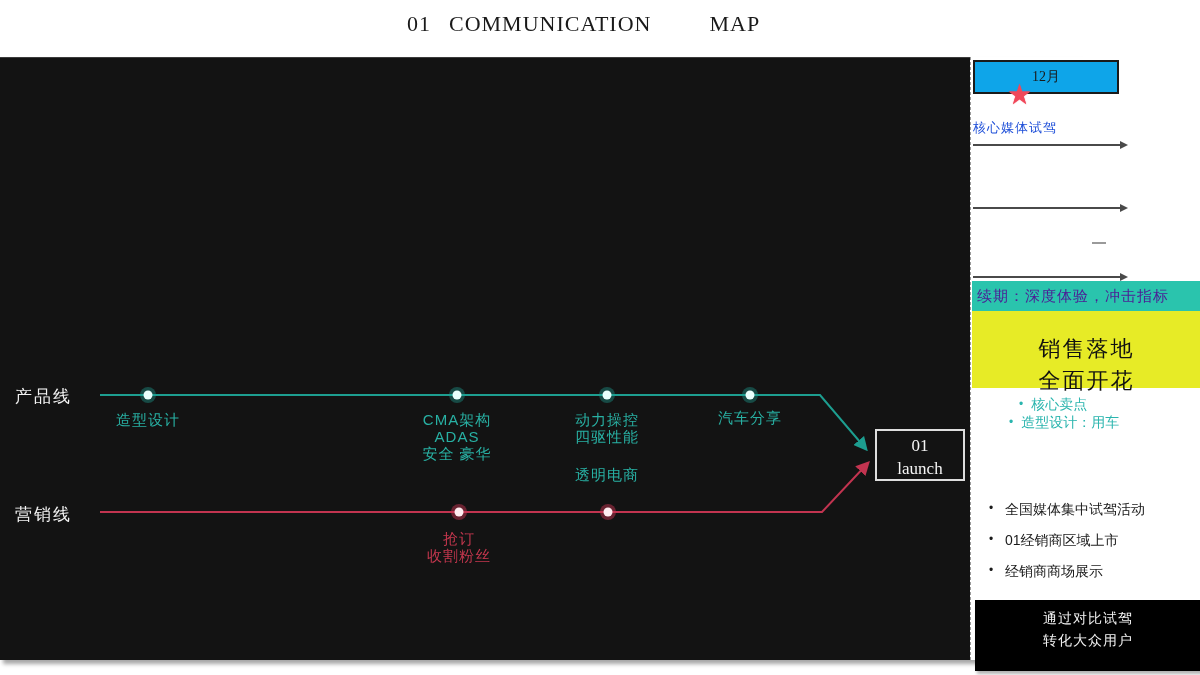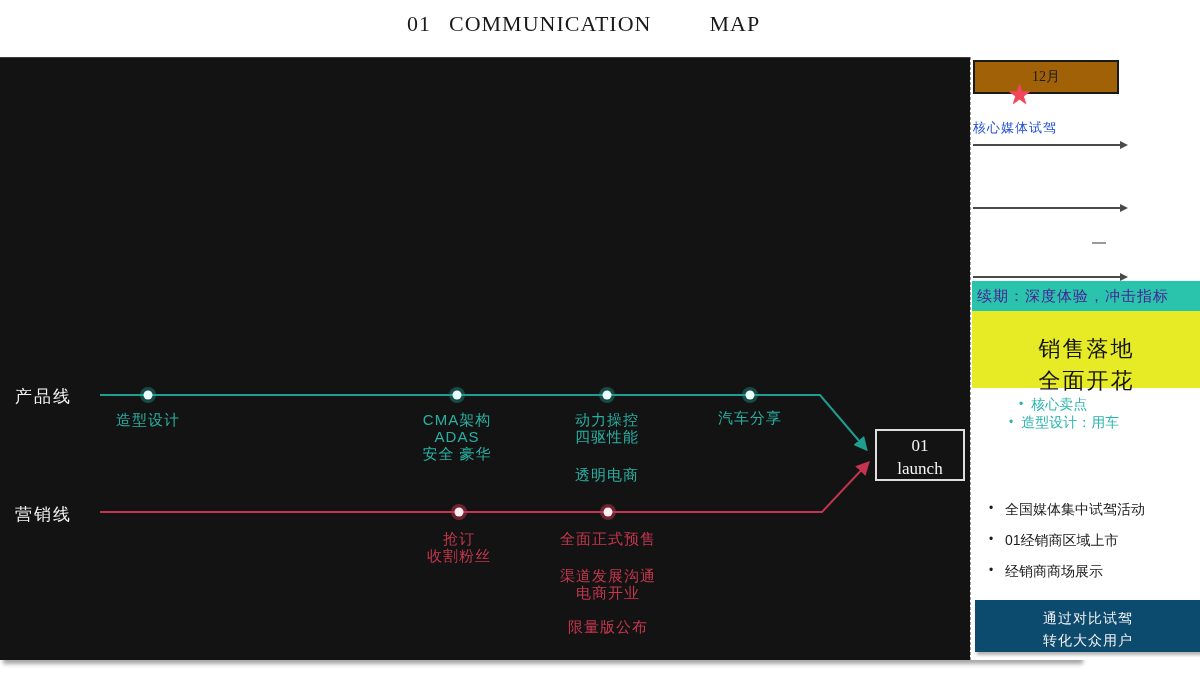--- a/index.html
+++ b/index.html
@@ -35,21 +35,21 @@
 
   .launch-box { position:absolute; left:875px; top:371px; width:90px; height:52px;
                 background:#131313; border:2px solid #dedede; color:#f4f4f4;
                 font-family:"Liberation Serif", serif; font-size:17px; line-height:23px;
                 text-align:center; padding-top:3px; }
 
   
   .sidebar { position:absolute; left:970px; top:57px; width:230px; height:603px;
              border-left:1px dashed #9a9a9a; background:#fff; }
   .month-box { position:absolute; left:2px; top:3px; width:146px; height:34px;
-               border:2px solid #1a1a1a; background:#a16207; color:#1a1a1a;
+               border:2px solid #1a1a1a; background:#0ea5e9; color:#1a1a1a;
                font-family:"Liberation Serif", serif; font-size:14px;
                line-height:30px; text-align:center; }
   .star { position:absolute; left:36px; top:21px; font-size:28px; color:#f0485a;
           text-shadow:0 0 1px #f0485a; }
   .star-note { position:absolute; left:2px; top:62px; width:150px; text-align:left;
                font-size:13px; color:#1d4ed8; letter-spacing:1px; }
   .h-arrow { position:absolute; left:2px; width:148px; height:2px; background:#4a4a4a; }
   .h-arrow::after { content:""; position:absolute; right:-7px; top:-3px;
                     border-left:8px solid #4a4a4a; border-top:4px solid transparent;
                     border-bottom:4px solid transparent; }
@@ -68,22 +68,22 @@
   .teal-bullets .tb-line { display:flex; }
   .teal-bullets .tb-line.l1 { margin-left:48px; }
   .teal-bullets .tb-line.l2 { margin-left:38px; }
   .teal-bullets .bullet { margin-right:8px; font-size:12px; }
 
   .black-bullets { position:absolute; left:18px; top:444px; width:205px; list-style:none;
                    color:#1a1a1a; font-size:14px; }
   .black-bullets li { position:relative; padding-left:16px; margin-bottom:13px; }
   .black-bullets li .bullet { position:absolute; left:0; top:0; font-size:12px; }
 
-  .gray-box { position:absolute; left:4px; top:543px; width:226px; height:52px;
-              background:#0c4a6e; color:#f2f2f2; font-size:14px; line-height:22px;
+  .gray-box { position:absolute; left:4px; top:543px; width:226px; height:71px;
+              background:#000000; color:#f2f2f2; font-size:14px; line-height:22px;
               text-align:center; padding-top:7px; letter-spacing:1px;
               box-shadow:2px 3px 3px rgba(0,0,0,0.3); }
 </style>
 </head>
 <body>
 
 <div class="slide">
 
   <div class="title">
     <span class="t-num">01</span>
@@ -151,26 +151,20 @@
       <span class="gap-21">透明电商</span>
     </div>
     <div class="node-label teal" style="left:680px; top:351px;">
       <span>汽车分享</span>
     </div>
 
     <div class="node-label red" style="left:389px; top:472px;">
       <span>抢订</span>
       <span>收割粉丝</span>
     </div>
-    <div class="node-label red" style="left:538px; top:472px;">
-      <span>全面正式预售</span>
-      <span class="gap-20">渠道发展沟通</span>
-      <span>电商开业</span>
-      <span class="gap-17">限量版公布</span>
-    </div>
 
     <div class="launch-box">
       <div>01</div>
       <div>launch</div>
     </div>
   </div>
 
   <div class="sidebar">
     <div class="month-box">12月</div>
     <div class="star">★</div>

